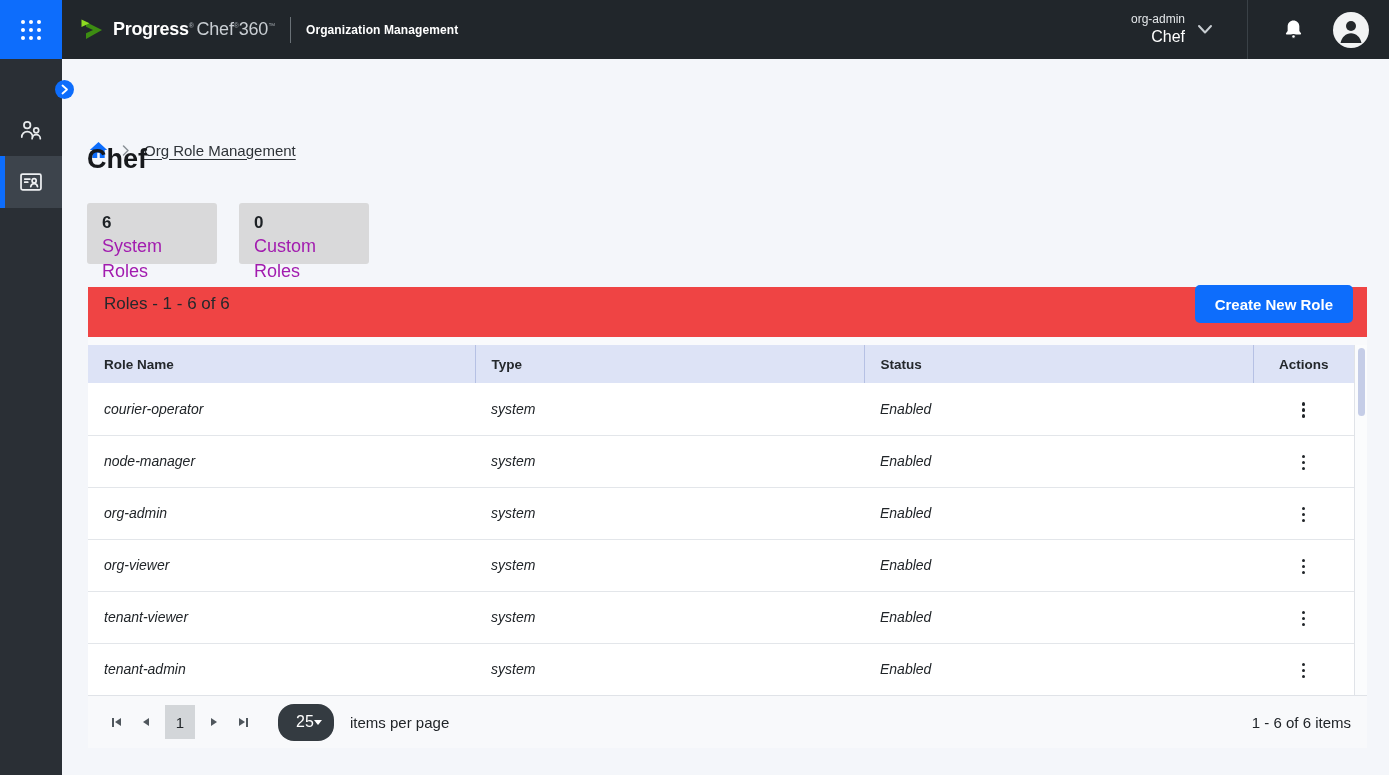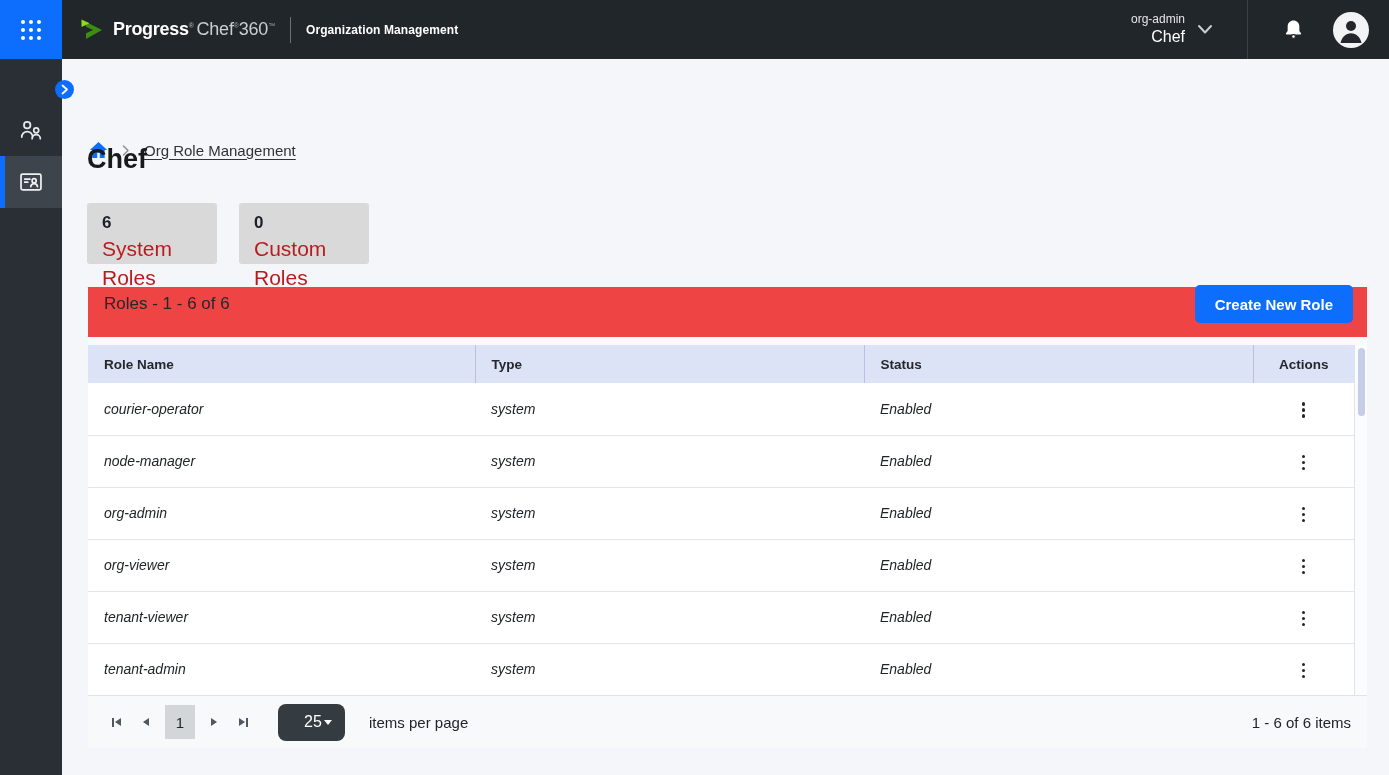--- a/index.html
+++ b/index.html
@@ -52,21 +52,21 @@
   .breadcrumb { position:absolute; left:27px; top:82px; display:flex; align-items:center; gap:14px; }
   .crumb-home { background:none; border:none; cursor:pointer; display:flex; }
   .crumb-link { font-size:15px; color:#2e3338; text-decoration:underline;
     text-underline-offset:3px; cursor:pointer;text-align:right; }
 
   .page-title { position:absolute; left:25px; top:85px; font-size:27px; font-weight:700; color:#17191c; }
 
   .stats-row { position:absolute; left:25px; top:144px; display:flex; gap:22px; }
   .stat-card { width:130px; height:61px; background:#d9d9da; border-radius:3px; padding:9px 15px; }
   .stat-value { font-size:17px; font-weight:700; color:#1d2125; line-height:1.3; }
-  .stat-label { font-size:21px; color:#b91c1c; line-height:1.4; }
+  .stat-label { font-size:18px; color:#a21caf; line-height:1.4; }
 
   
   .roles-card { position:absolute; left:26px; top:228px; width:1279px; height:461px;
     display:flex; flex-direction:column; background:#fff; }
   .card-titlebar { height:50px; background:#ef4444; display:flex; align-items:center;
     padding:0 14px 16px 16px; flex:0 0 50px; }
   .card-title { font-size:17px; color:#24282c; }
   .create-btn { margin-left:auto; height:38px; padding:0 20px; background:#0d6dfc;
     color:#fff; font-weight:700; font-size:15px; border:none; border-radius:5px; cursor:pointer;
     font-family:inherit; }
@@ -94,27 +94,27 @@
     display:flex; align-items:center; padding:0 16px; }
   .pg-btn { background:none; border:none; cursor:pointer; padding:8px;
     display:flex; align-items:center; gap:1px; }
   .tri { width:0; height:0; border-top:4.5px solid transparent; border-bottom:4.5px solid transparent; }
   .tri.right { border-left:6px solid #50575d; }
   .tri.left { border-right:6px solid #50575d; }
   .edge-bar { width:2px; height:9px; background:#50575d; }
   .pg-current { width:30px; height:34px; background:#d3d6d9; border:none; margin:0 8px;
     font-size:15px; color:#212529; font-family:inherit; cursor:pointer; }
   .pg-btn + .pg-btn { margin-left:6px; }
-  .size-dropdown { width:67px; height:37px; margin-left:22px; background:#343b41;
-    border:none; border-radius:8px; color:#fff; cursor:pointer; display:flex;
-    align-items:center; justify-content:space-between; padding:0 13px 0 26px;
+  .size-dropdown { width:56px; height:37px; margin-left:22px; background:#343b41;
+    border:none; border-radius:16px; color:#fff; cursor:pointer; display:flex;
+    align-items:center; justify-content:space-between; padding:0 13px 0 18px;
     font-size:16px; font-family:inherit; }
   .caret-down { width:0; height:0; border-left:4.5px solid transparent;
     border-right:4.5px solid transparent; border-top:5.5px solid #fff; }
-  .per-page-label { margin-left:24px; font-size:15px; color:#212529; }
+  .per-page-label { margin-left:16px; font-size:15px; color:#212529; }
   .range-label { margin-left:auto; font-size:15px; color:#212529; }
 </style>
 </head>
 <body>
 
 <div class="top-header">
   <button class="apps-tile">
     <span class="dots-grid">
       <i></i>
         <i></i>

